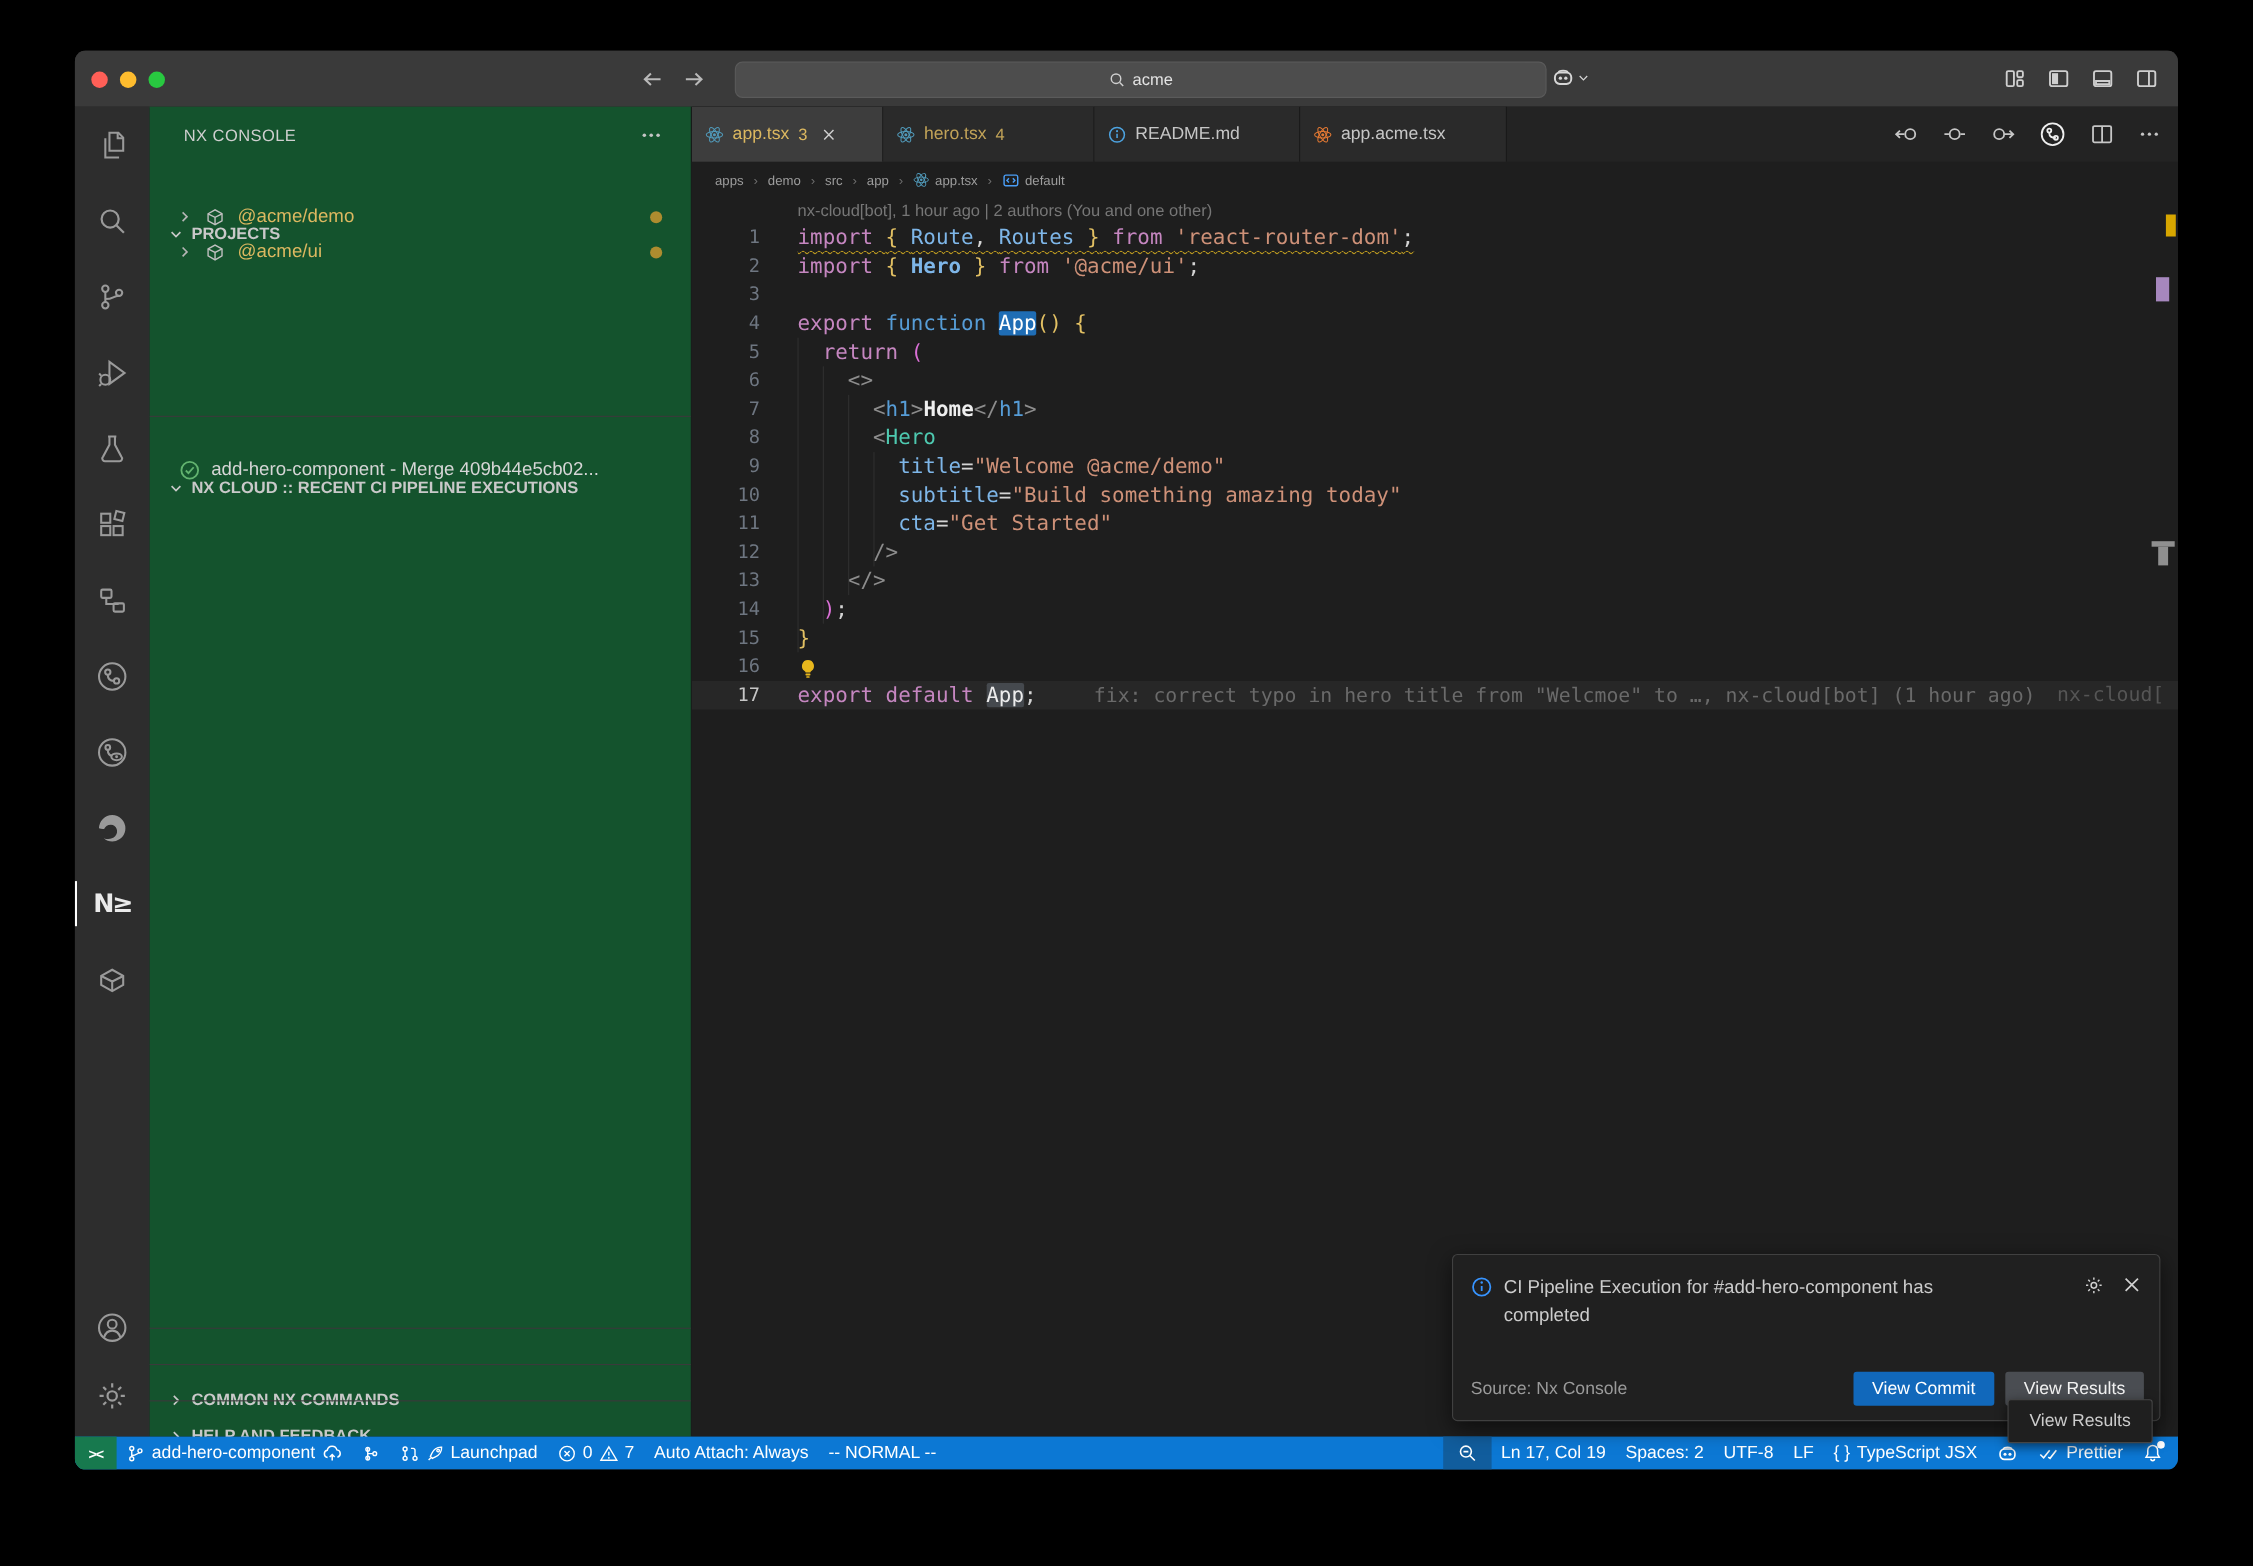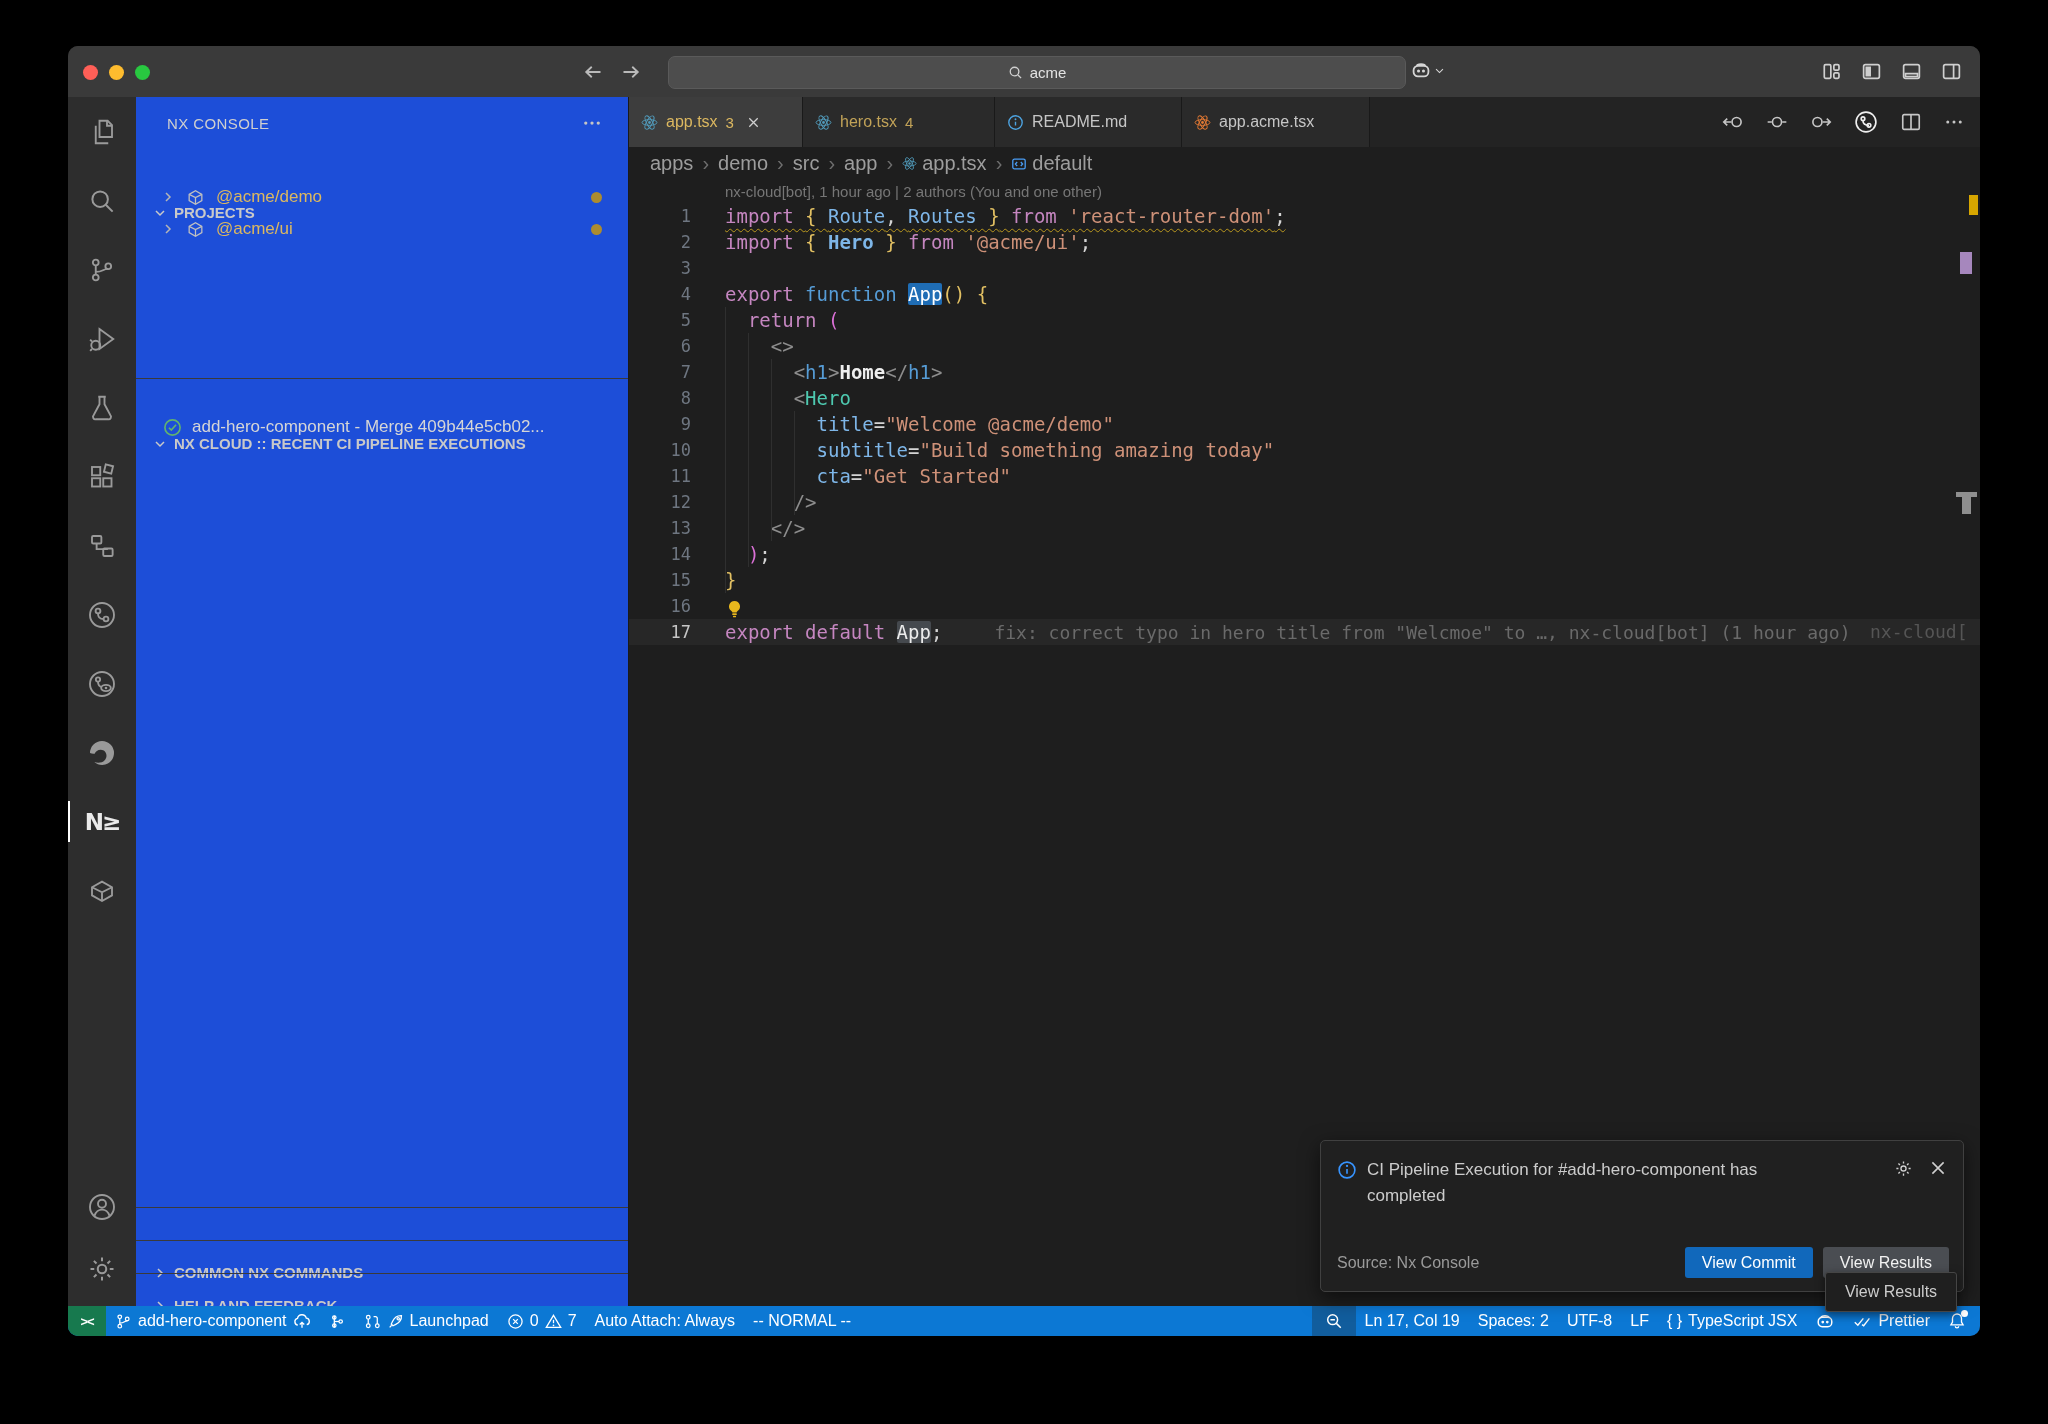--- a/index.html
+++ b/index.html
@@ -18,21 +18,21 @@
 
   
   .main{position:absolute;left:0;top:51px;right:0;bottom:30px;display:flex;}
   .activitybar{width:68px;background:#2d2d2d;position:relative;flex:0 0 68px;}
   .ab-item{height:69px;display:flex;align-items:center;justify-content:center;color:#9a9a9a;position:relative;}
   .ab-item.active{color:#eaeaea;}
   .ab-item.active::before{content:"";position:absolute;left:0;top:14px;width:2px;height:41px;background:#fff;}
   .ab-bottom{position:absolute;left:0;bottom:6px;width:68px;}
   .nx-logo{font-weight:700;font-size:23px;letter-spacing:-2px;font-family:"DejaVu Sans",sans-serif;}
 
-  .sidebar{width:492px;flex:0 0 492px;background:#1d4ed8;position:relative;color:#cccccc;border-right:1px solid #1a1a1a;}
+  .sidebar{width:492px;flex:0 0 492px;background:#14532d;position:relative;color:#cccccc;border-right:1px solid #1a1a1a;}
   .sb-title{position:absolute;left:0;top:0;right:0;height:52px;display:flex;align-items:center;padding-left:31px;font-size:15px;letter-spacing:.4px;color:#cfcfcf;}
   .sb-more{position:absolute;right:26px;top:16px;color:#c5c5c5;}
   .sb-header{position:absolute;left:0;right:0;height:31px;display:flex;align-items:center;gap:6px;padding-left:16px;font-weight:700;font-size:15px;color:#c9c9c9;margin-top:48px;}
   .sb-row{position:absolute;left:0;right:0;height:32px;display:flex;align-items:center;font-size:17px;}
   .tw{margin-left:24px;color:#b5b5b5;display:flex;}
   .sb-ico{margin-left:10px;display:flex;color:#c0c0c0;}
   .proj-label{margin-left:11px;color:#dcb860;}
   .sb-dot{position:absolute;right:26px;width:11px;height:11px;border-radius:50%;background:#ad8c2f;}
   .cloud-label{margin-left:10px;color:#d6d6d6;font-size:17px;}
   .divider{position:absolute;left:0;right:0;height:0;border-top:1px solid #3a3a3b;}
@@ -41,21 +41,21 @@
   .editorwrap{flex:1;position:relative;background:#1e1e1e;overflow:hidden;}
   .tabbar{position:absolute;left:0;top:0;right:0;height:50px;background:#232323;display:flex;}
   .tab{display:flex;align-items:center;gap:8px;padding:0 12px;border-right:1px solid #191919;background:#2a2a2a;font-size:16px;box-sizing:border-box;}
   .tab.active{background:#3d3d3d;}
   .tab-label{white-space:nowrap;}
   .mod{color:#dcb860;}
   .plain-label{color:#c6c6c6;}
   .tab-badge{font-size:15px;}
   .tab-close{margin-left:4px;color:#d0d0d0;display:flex;}
   .tab-actions{position:absolute;right:16px;top:0;height:50px;display:flex;gap:22px;align-items:center;color:#c6c6c6;}
-  .breadcrumbs{position:absolute;left:0;top:50px;right:0;height:33px;display:flex;align-items:center;gap:9px;padding-left:21px;color:#9d9d9d;font-size:20px;}
+  .breadcrumbs{position:absolute;left:0;top:50px;right:0;height:33px;display:flex;align-items:center;gap:9px;padding-left:21px;color:#9d9d9d;font-size:12px;}
   .bc-sep{color:#6f6f6f;}
   .bc-item{display:flex;align-items:center;gap:5px;}
 
   .codearea{position:absolute;left:0;top:83px;right:0;bottom:0;font-family:"DejaVu Sans Mono",monospace;font-size:19px;line-height:26px;}
   .blame-top{height:23px;padding-left:96px;color:#767676;font-size:15px;line-height:23px;font-family:"Liberation Sans",sans-serif;}
   .code-line{height:26px;display:flex;white-space:pre;position:relative;}
   .code-line.current{background:rgba(130,130,130,.10);}
   .ln{flex:0 0 62px;text-align:right;color:#6e7681;font-size:17px;line-height:26px;}
   .code-line.current .ln{color:#c6c6c6;}
   .lc{padding-left:34px;}

